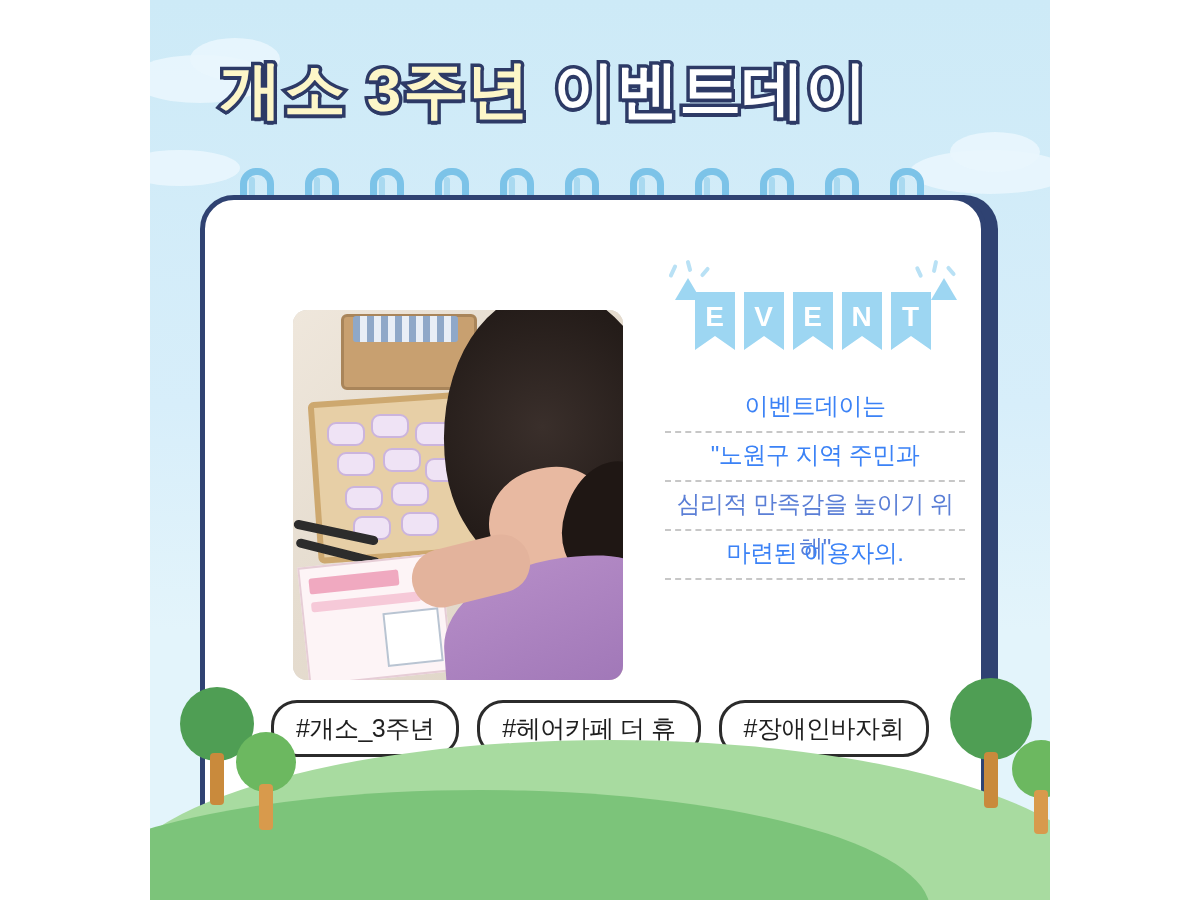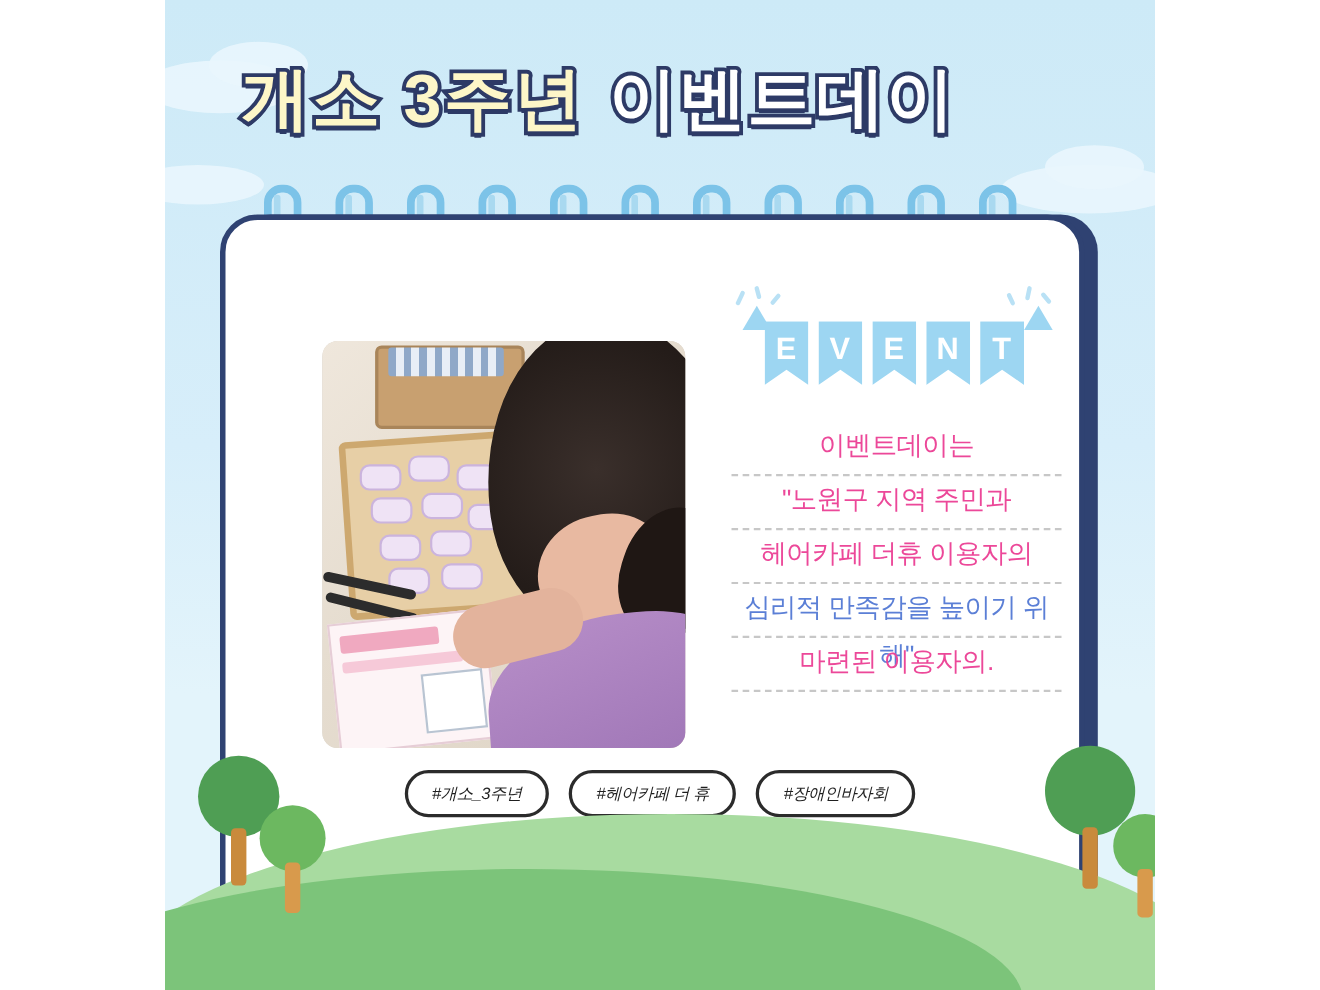--- a/index.html
+++ b/index.html
@@ -281,21 +281,21 @@
   }
   .line-row {
     position: relative;
     height: 47px;
     border-bottom: 2px dashed #c7c7c7;
     text-align: center;
   }
   .line-row span {
     display: inline-block;
     font-size: 24px;
-    color: #ec4899;
+    color: #3b82f6;
     line-height: 44px;
     letter-spacing: -0.5px;
   }
   .line-row span.accent { color: #5b7fd6; }
 
   
   .tags {
     position: absolute;
     left: 40px;
     top: 500px;
@@ -304,26 +304,25 @@
   .tag-row {
     display: flex;
     justify-content: center;
     gap: 18px;
     margin-bottom: 14px;
   }
   .tag {
     border: 3px solid #2b2b2b;
     border-radius: 26px;
     padding: 9px 22px;
-    font-size: 15px;
+    font-size: 25px;
     color: #1f1f1f;
     background: #ffffff;
     letter-spacing: -0.5px;
     white-space: nowrap;
-    font-style: italic;
   }
 
   
   .hill-back {
     position: absolute;
     left: -40px; bottom: -10px; width: 1000px; height: 170px;
     background: #a8dba0;
     border-radius: 50% 50% 0 0 / 90% 90% 0 0;
   }
   .hill-front {
@@ -436,23 +435,20 @@
         </div>
 
         <div class="lines">
           <div class="line-row">
             <span>이벤트데이는</span>
           </div>
           <div class="line-row">
             <span>"노원구 지역 주민과</span>
           </div>
           <div class="line-row">
-            <span>헤어카페 더휴 이용자의</span>
-          </div>
-          <div class="line-row">
             <span class="accent">심리적 만족감을 높이기 위해"</span>
           </div>
           <div class="line-row">
             <span>마련된 이용자의.</span>
           </div>
         </div>
       </div>
 
       <div class="tags">
         <div class="tag-row">

